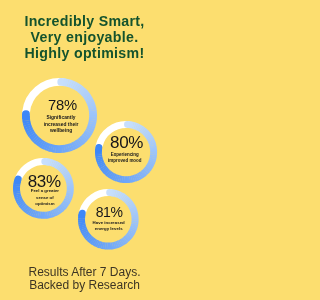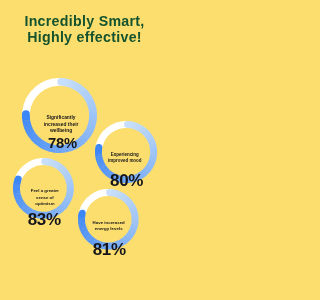--- a/index.html
+++ b/index.html
@@ -5,33 +5,34 @@
   html,body{margin:0;padding:0;}
   body{width:169px;height:300px;overflow:hidden;background:#FCDE6F;
        font-family:"Liberation Sans",sans-serif;-webkit-font-smoothing:antialiased;}
   .stage{position:relative;width:169px;height:300px;overflow:hidden;background:#FCDE6F;}
   .title{position:absolute;left:0;top:14.2px;width:169px;text-align:center;color:#14532d;
          font-weight:bold;font-size:14.2px;line-height:15.65px;letter-spacing:0.3px;}
   .footer{position:absolute;left:0;top:265.5px;width:169px;text-align:center;color:#3D3524;
           font-size:12px;line-height:13.3px;}
   .donut{position:absolute;}
   .donut svg{display:block;position:absolute;left:0;top:0;}
-  .pct{position:absolute;font-weight:bold;color:#15151A;letter-spacing:-0.3px;
-       white-space:nowrap;transform:translateX(-50%);margin-top:38px;}
+  .pct{position:absolute;font-weight:normal;color:#15151A;letter-spacing:-0.3px;
+       white-space:nowrap;transform:translateX(-50%);}
   .cap{position:absolute;font-weight:bold;color:#15151A;text-align:center;
        letter-spacing:0.02px;white-space:nowrap;transform:translateX(-50%);}
 </style>
 </head>
 <body>
 
 <div class="stage">
 
   <div class="title">
     <div>Incredibly Smart,</div>
-    <div>Highly effective!</div>
+    <div>Very enjoyable.</div>
+    <div>Highly optimism!</div>
   </div>
 
   <div id="donuts">
       <div class="donut" style="left: 19.95px; top: 75.5px; width: 79px; height: 79px;">
         <svg width="79" height="79" viewBox="0 0 79 79">
           <path d="M 6.103 35.813 A 33.6 33.6 0 0 1 41.258 5.946" fill="none" stroke="#FFFFFF" stroke-width="7.8" stroke-linecap="round"></path>
           <g>
             <path d="M 41.258 5.946 A 33.6 33.6 0 0 1 43.706 6.164" fill="none" stroke="#c7dffd" stroke-width="7.8" stroke-linecap="round"></path>
             <path d="M 43.444 6.132 A 33.6 33.6 0 0 1 45.871 6.510" fill="none" stroke="#c5defd" stroke-width="7.8" stroke-linecap="butt"></path>
             <path d="M 45.612 6.461 A 33.6 33.6 0 0 1 48.010 6.995" fill="none" stroke="#c3ddfd" stroke-width="7.8" stroke-linecap="butt"></path>
@@ -353,24 +354,26 @@
             <path d="M 6.815 40.592 A 26.8 26.8 0 0 1 6.260 38.639" fill="none" stroke="#4a8ff9" stroke-width="7" stroke-linecap="butt"></path>
             <path d="M 6.311 38.843 A 26.8 26.8 0 0 1 5.890 36.858" fill="none" stroke="#488ef8" stroke-width="7" stroke-linecap="butt"></path>
             <path d="M 5.927 37.065 A 26.8 26.8 0 0 1 5.642 35.055" fill="none" stroke="#468df8" stroke-width="7" stroke-linecap="butt"></path>
             <path d="M 5.664 35.265 A 26.8 26.8 0 0 1 5.517 33.241" fill="none" stroke="#448cf8" stroke-width="7" stroke-linecap="butt"></path>
             <path d="M 5.525 33.451 A 26.8 26.8 0 0 1 5.514 31.421" fill="none" stroke="#428af8" stroke-width="7" stroke-linecap="butt"></path>
             <path d="M 5.508 31.632 A 26.8 26.8 0 0 1 5.636 29.606" fill="none" stroke="#4089f8" stroke-width="7" stroke-linecap="butt"></path>
             <path d="M 5.615 29.815 A 26.8 26.8 0 0 1 5.880 27.803" fill="none" stroke="#3e88f8" stroke-width="7" stroke-linecap="butt"></path>
             <path d="M 5.845 28.011 A 26.8 26.8 0 0 1 6.197 26.226" fill="none" stroke="#3c87f8" stroke-width="7" stroke-linecap="round"></path>
           </g>
         </svg>
-        <div class="pct" style="font-size: 17px; line-height: 12.2px; left: 33.6px; top: 18.6px;">81%</div>
+        <div class="pct" style="font-size: 14px; line-height: 12.2px; left: 33.6px; top: 18.6px;">81%</div>
         <div class="cap" style="font-size: 4.35px; line-height: 6px; left: 33.1px; top: 32.6px;">
           <div>Have increased</div>
           <div>energy levels</div>
         </div>
       </div>
     </div>
 
   <div class="footer">
+    <div>Results After 7 Days.</div>
+    <div>Backed by Research</div>
   </div>
 
 </div>
 
 </body></html>

